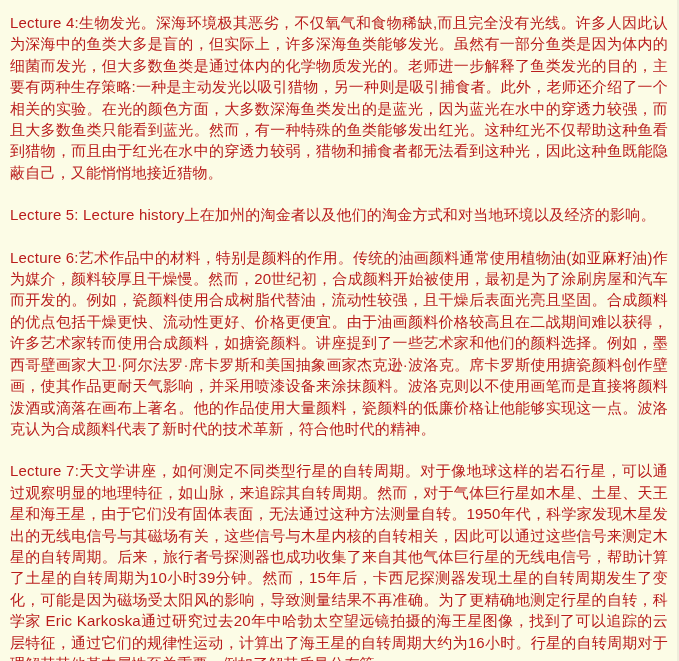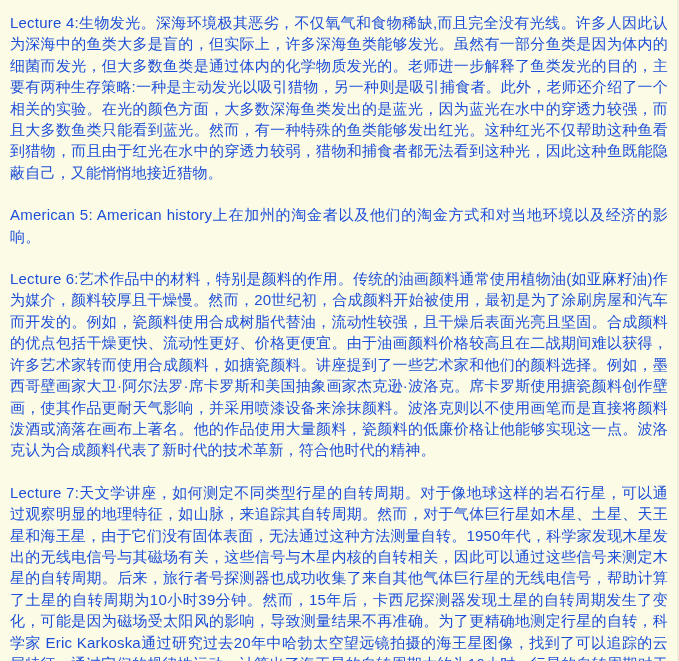--- a/index.html
+++ b/index.html
@@ -15,30 +15,30 @@
   .notes-document {
     box-sizing: border-box;
     width: 679px;
     height: 661px;
     padding: 12px 9px 0 10px;
     background: #fcfce6;
     border-right: 2px solid #eeeddb;
     font-family: "Liberation Sans", "DejaVu Sans", sans-serif;
     font-size: 15px;
     line-height: 21.4px;
-    color: #1d4ed8;
+    color: #b91c1c;
   }
   .notes-document p {
     margin: 0 0 21px 0;
     text-align: justify;
     word-break: break-all;
     letter-spacing: 0.2px;
   }
 </style>
 </head>
 <body>
 
 <div class="notes-document">
   <p>Lecture 4:生物发光。深海环境极其恶劣，不仅氧气和食物稀缺,而且完全没有光线。许多人因此认为深海中的鱼类大多是盲的，但实际上，许多深海鱼类能够发光。虽然有一部分鱼类是因为体内的细菌而发光，但大多数鱼类是通过体内的化学物质发光的。老师进一步解释了鱼类发光的目的，主要有两种生存策略:一种是主动发光以吸引猎物，另一种则是吸引捕食者。此外，老师还介绍了一个相关的实验。在光的颜色方面，大多数深海鱼类发出的是蓝光，因为蓝光在水中的穿透力较强，而且大多数鱼类只能看到蓝光。然而，有一种特殊的鱼类能够发出红光。这种红光不仅帮助这种鱼看到猎物，而且由于红光在水中的穿透力较弱，猎物和捕食者都无法看到这种光，因此这种鱼既能隐蔽自己，又能悄悄地接近猎物。</p>
-  <p>American 5: American history上在加州的淘金者以及他们的淘金方式和对当地环境以及经济的影响。</p>
+  <p>Lecture 5: Lecture history上在加州的淘金者以及他们的淘金方式和对当地环境以及经济的影响。</p>
   <p>Lecture 6:艺术作品中的材料，特别是颜料的作用。传统的油画颜料通常使用植物油(如亚麻籽油)作为媒介，颜料较厚且干燥慢。然而，20世纪初，合成颜料开始被使用，最初是为了涂刷房屋和汽车而开发的。例如，瓷颜料使用合成树脂代替油，流动性较强，且干燥后表面光亮且坚固。合成颜料的优点包括干燥更快、流动性更好、价格更便宜。由于油画颜料价格较高且在二战期间难以获得，许多艺术家转而使用合成颜料，如搪瓷颜料。讲座提到了一些艺术家和他们的颜料选择。例如，墨西哥壁画家大卫·阿尔法罗·席卡罗斯和美国抽象画家杰克逊·波洛克。席卡罗斯使用搪瓷颜料创作壁画，使其作品更耐天气影响，并采用喷漆设备来涂抹颜料。波洛克则以不使用画笔而是直接将颜料泼酒或滴落在画布上著名。他的作品使用大量颜料，瓷颜料的低廉价格让他能够实现这一点。波洛克认为合成颜料代表了新时代的技术革新，符合他时代的精神。</p>
   <p>Lecture 7:天文学讲座，如何测定不同类型行星的自转周期。对于像地球这样的岩石行星，可以通过观察明显的地理特征，如山脉，来追踪其自转周期。然而，对于气体巨行星如木星、土星、天王星和海王星，由于它们没有固体表面，无法通过这种方法测量自转。1950年代，科学家发现木星发出的无线电信号与其磁场有关，这些信号与木星内核的自转相关，因此可以通过这些信号来测定木星的自转周期。后来，旅行者号探测器也成功收集了来自其他气体巨行星的无线电信号，帮助计算了土星的自转周期为10小时39分钟。然而，15年后，卡西尼探测器发现土星的自转周期发生了变化，可能是因为磁场受太阳风的影响，导致测量结果不再准确。为了更精确地测定行星的自转，科学家 Eric Karkoska通过研究过去20年中哈勃太空望远镜拍摄的海王星图像，找到了可以追踪的云层特征，通过它们的规律性运动，计算出了海王星的自转周期大约为16小时。行星的自转周期对于理解其其他基本属性至关重要，例如了解其质量分布等。</p>
 </div>
 
 </body></html>

